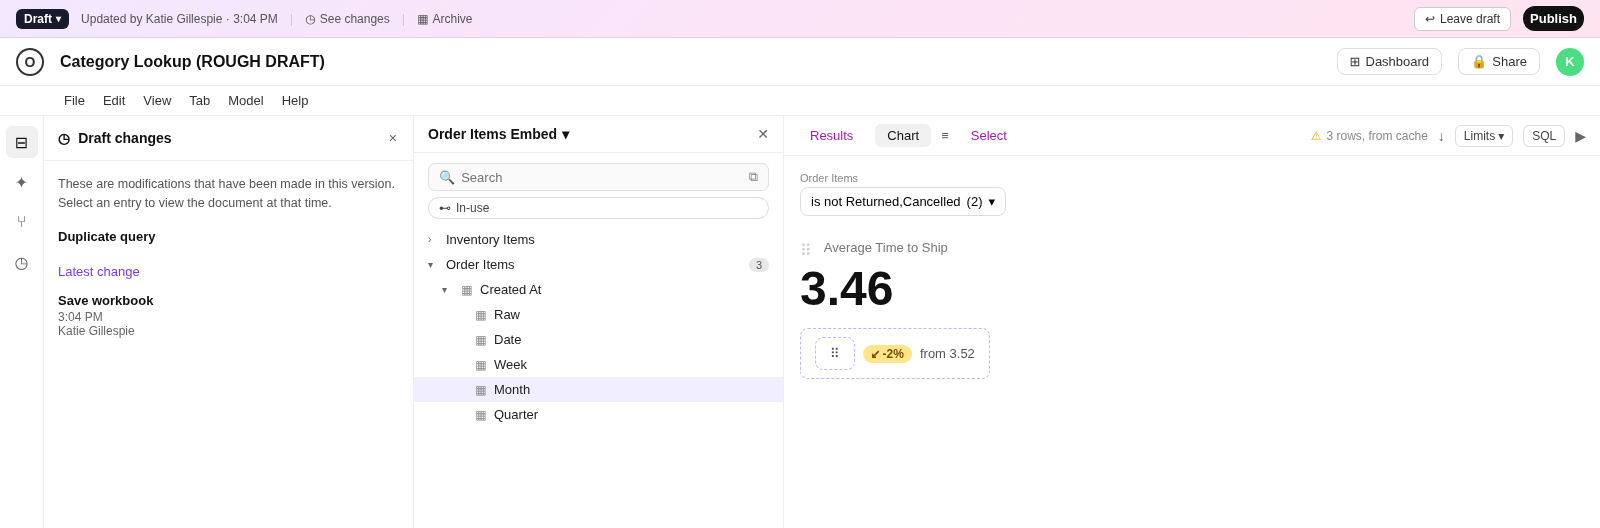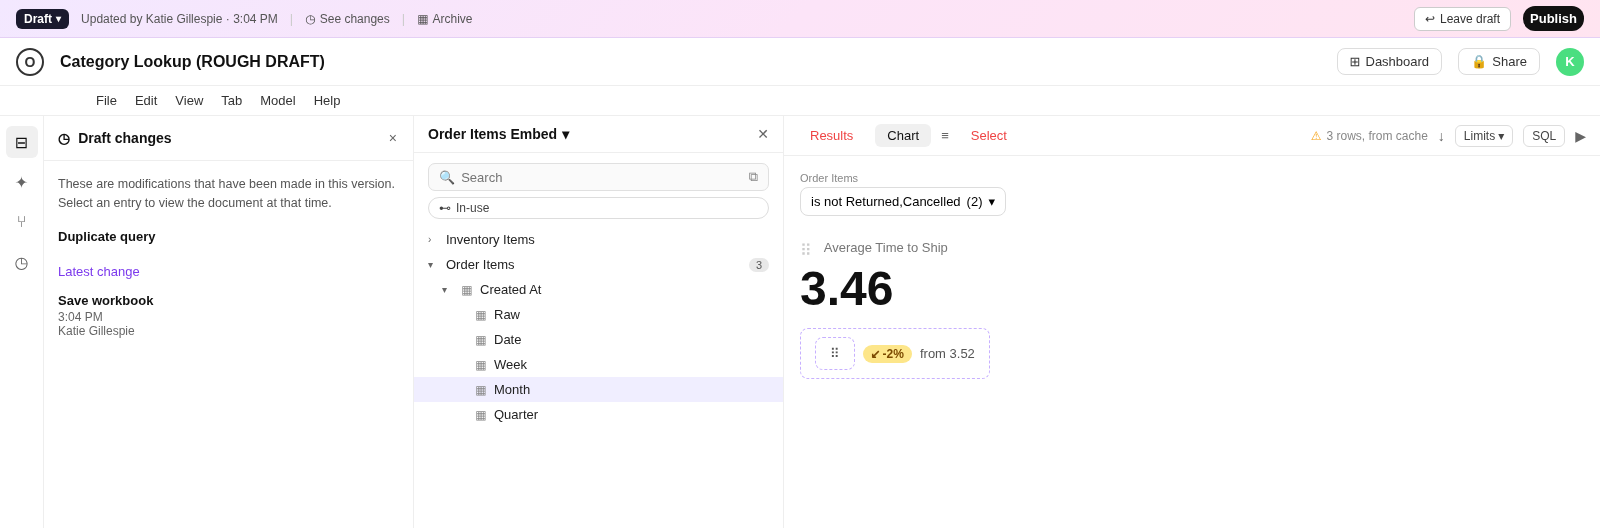--- a/index.html
+++ b/index.html
@@ -62,21 +62,21 @@
     }
     .user-avatar {
       width: 28px; height: 28px; border-radius: 50%;
       background: #4ade80; display: flex; align-items: center; justify-content: center;
       font-size: 13px; font-weight: 700; color: #fff;
     }
 
     
     .menu-bar {
       display: flex; align-items: center; gap: 2px;
-      padding: 0 88px; height: 30px; border-bottom: 1px solid #eee;
+      padding: 0 56px; height: 30px; border-bottom: 1px solid #eee;
     }
     .menu-item {
       padding: 4px 8px; font-size: 13px; color: #333; cursor: pointer; border-radius: 4px;
     }
 
     
     .main-layout {
       display: flex; height: calc(528px - 38px - 48px - 30px);
     }
 
@@ -163,21 +163,21 @@
     
     .chart-panel {
       flex: 1; display: flex; flex-direction: column; background: #fff;
     }
     .chart-header {
       display: flex; align-items: center; gap: 10px;
       padding: 8px 14px; border-bottom: 1px solid #eee;
     }
     .tab-btn {
       padding: 4px 12px; border-radius: 6px; font-size: 13px; cursor: pointer;
-      border: none; background: transparent; color: #ef4444;
+      border: none; background: transparent; color: #a21caf;
     }
     .tab-btn.active { background: #f0f0f0; color: #111; font-weight: 500; }
     .chart-header-spacer { flex: 1; }
     .cache-warning {
       display: flex; align-items: center; gap: 5px;
       font-size: 12px; color: #888;
     }
     .warn-icon { color: #f59e0b; }
     .download-btn { background: none; border: none; cursor: pointer; color: #666; font-size: 14px; }
     .limits-btn {

